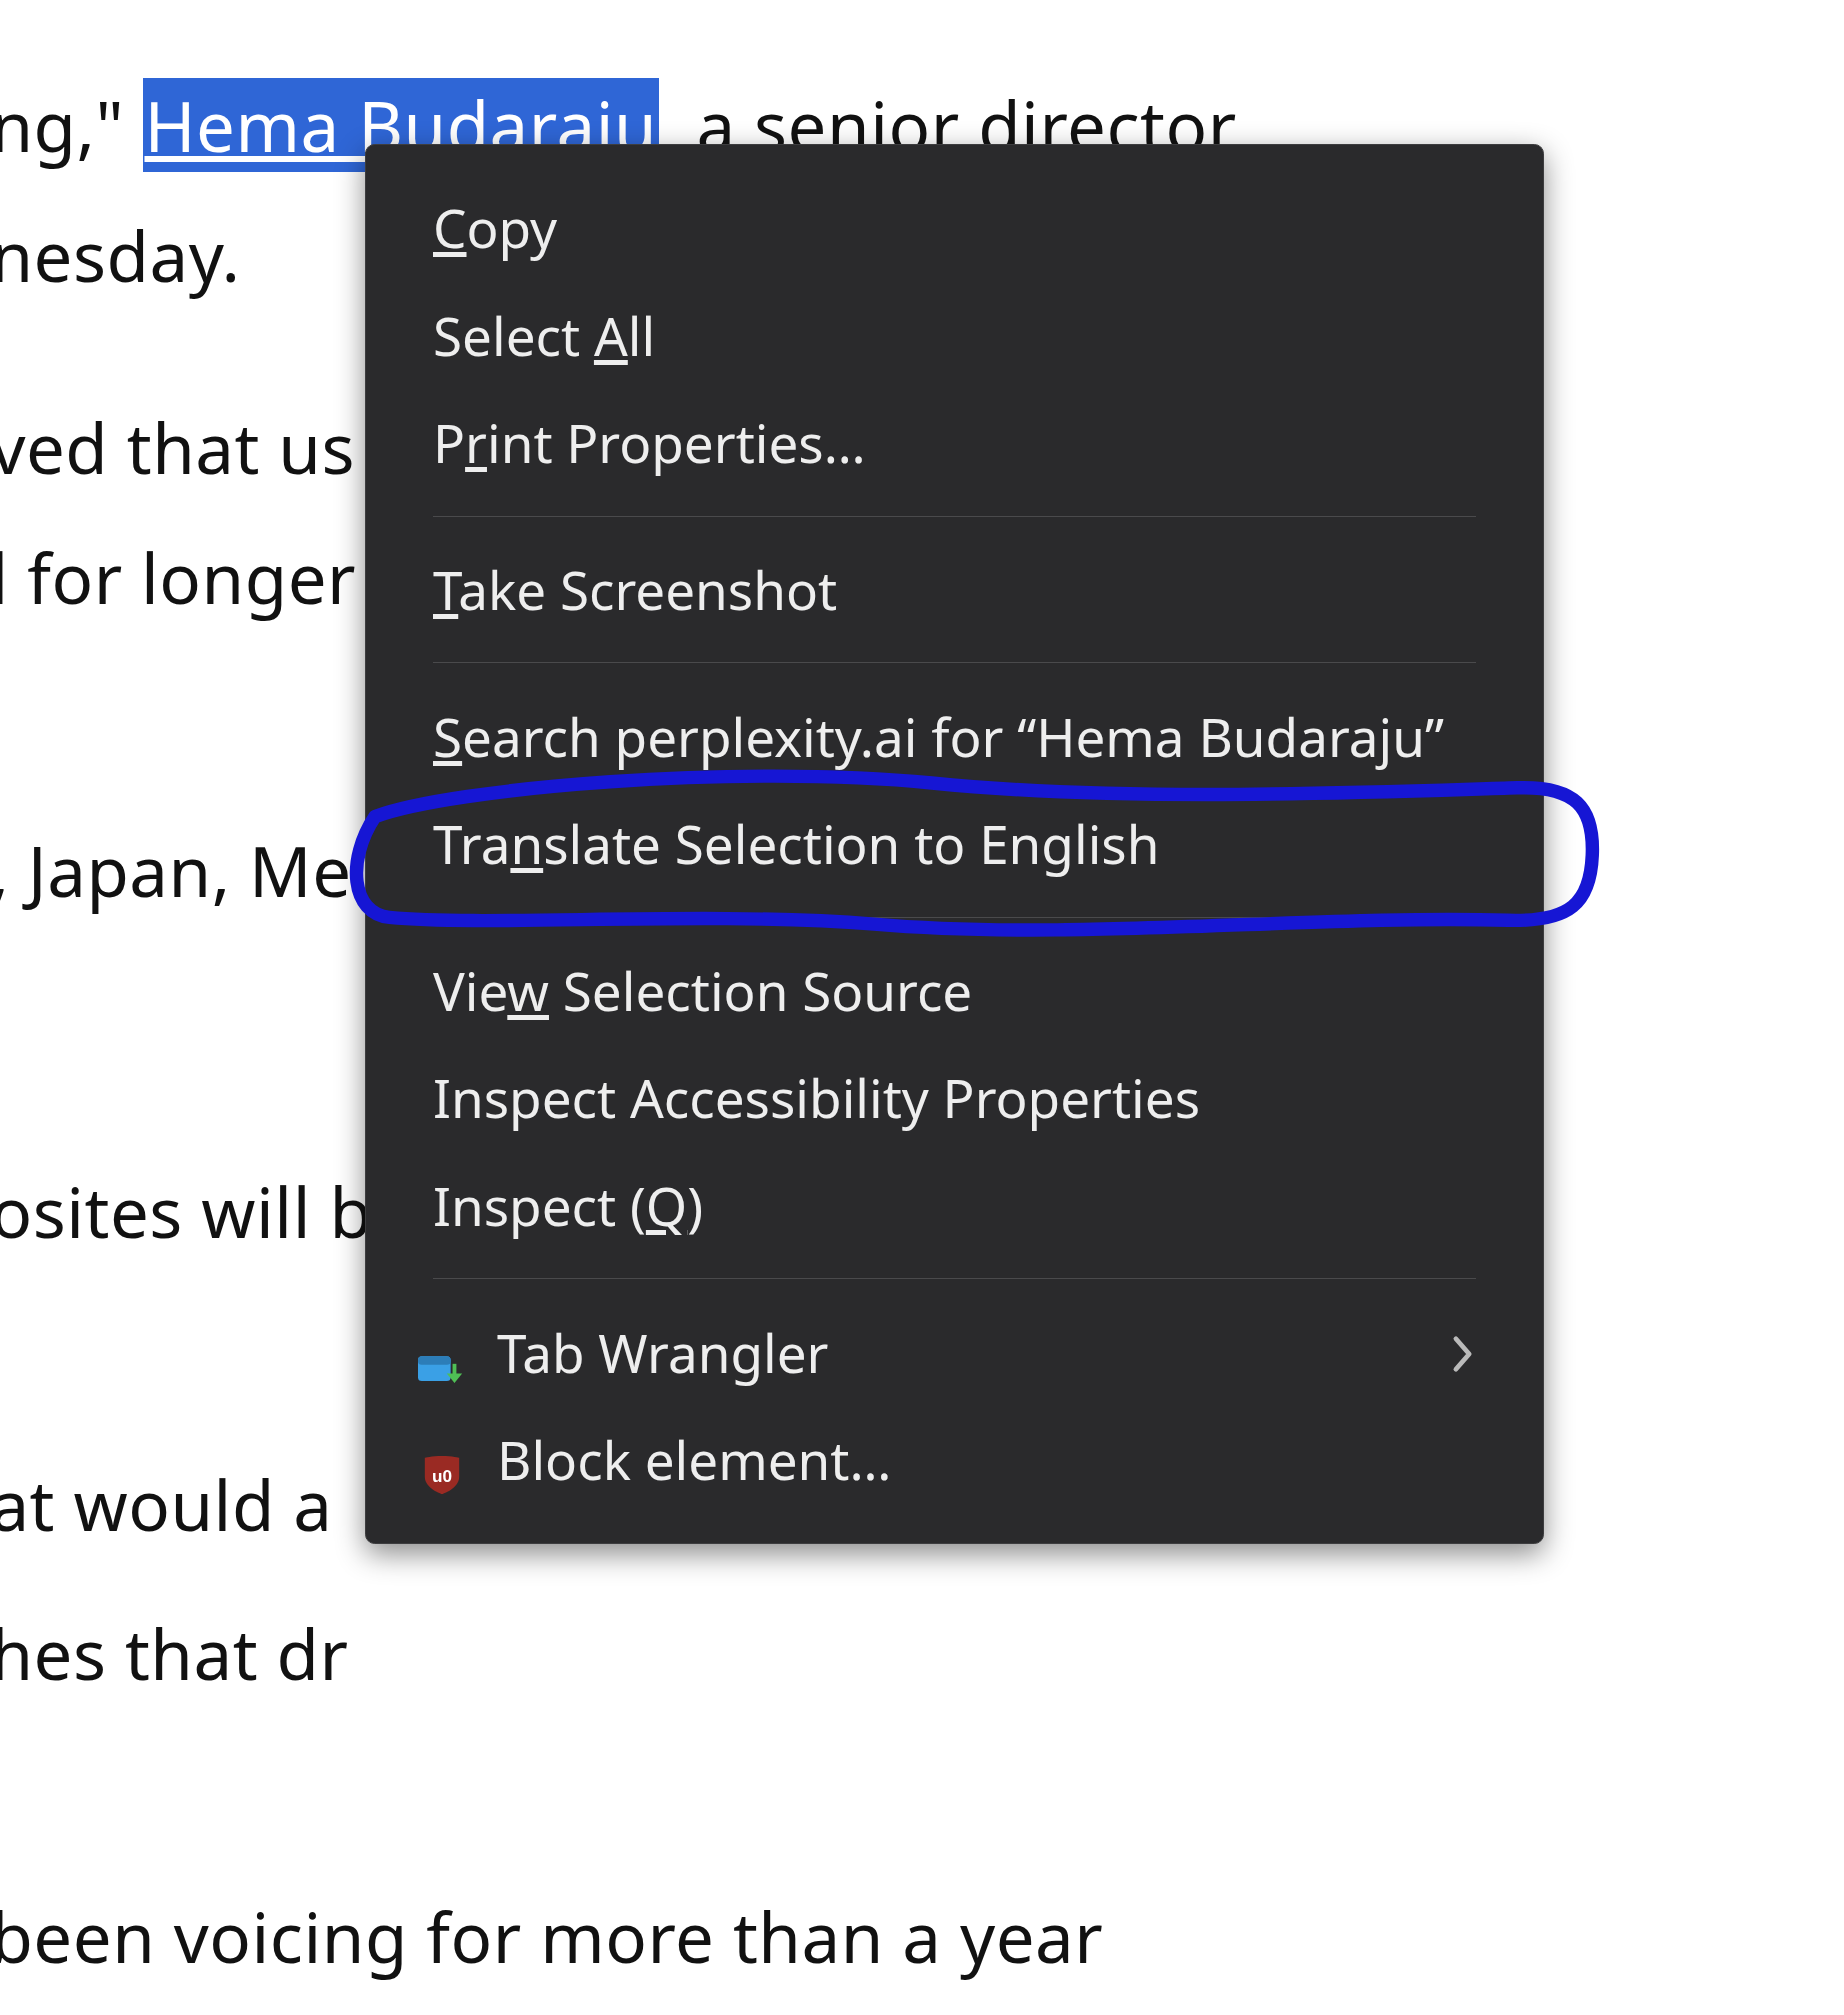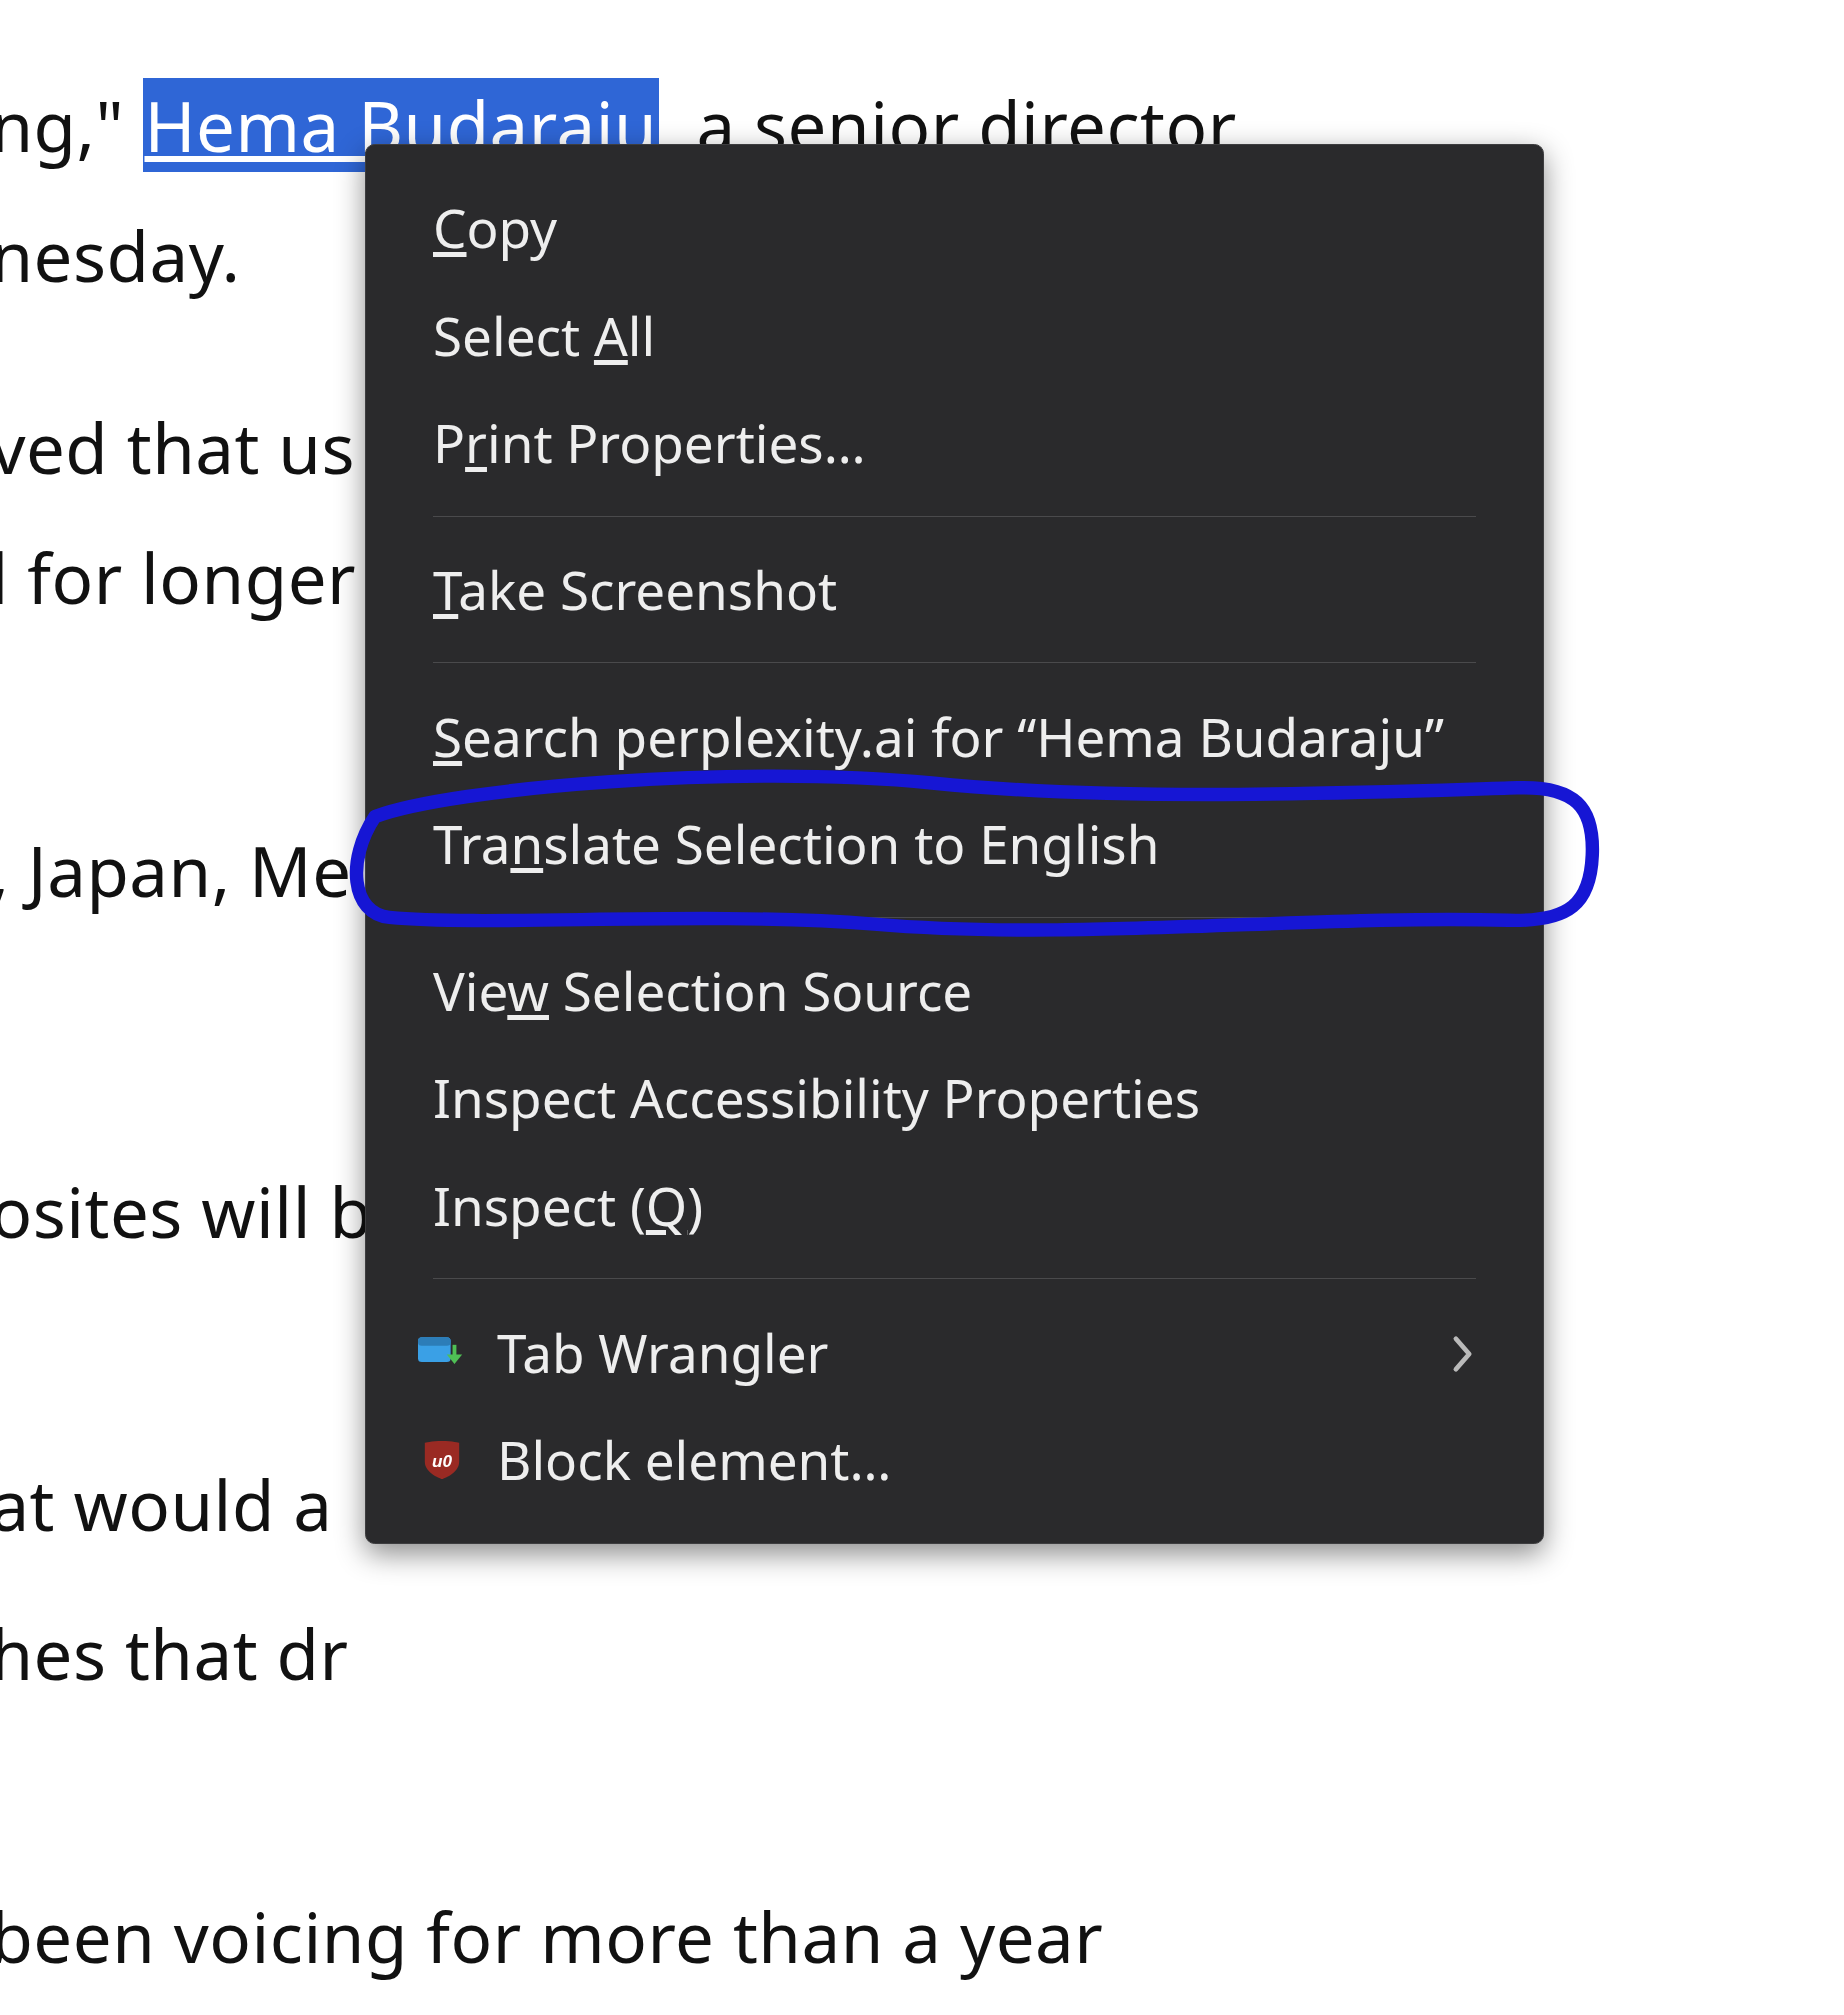--- a/index.html
+++ b/index.html
@@ -41,33 +41,32 @@
     background: #2a2a2c;
     border: 1px solid #3d3d3f;
     border-radius: 9.6px;
     box-shadow: 0 9.6px 29px rgba(0,0,0,0.45);
     padding: 29px 0;
     color: #eeeeee;
     font-size: 53px;
   }
   .ctx-item {
     display: flex;
-    align-items: center;
+    align-items: flex-end;
     padding: 17.3px 67px 17.3px 67px;
     cursor: default;
     position: relative;
   }
   .ctx-item .label { flex: 1; }
   .ctx-item.with-icon { padding-left: 49px; }
   .ctx-item .icon-slot {
     width: 53px;
     display: inline-flex;
     justify-content: center;
     margin-right: 29px;
-    font-style: italic;
   }
   .ctx-sep {
     height: 1px;
     background: #4a4a4c;
     margin: 19px 67px;
   }
   .underline-letter {
     text-decoration: underline;
     text-underline-offset: 3.8px;
   }

